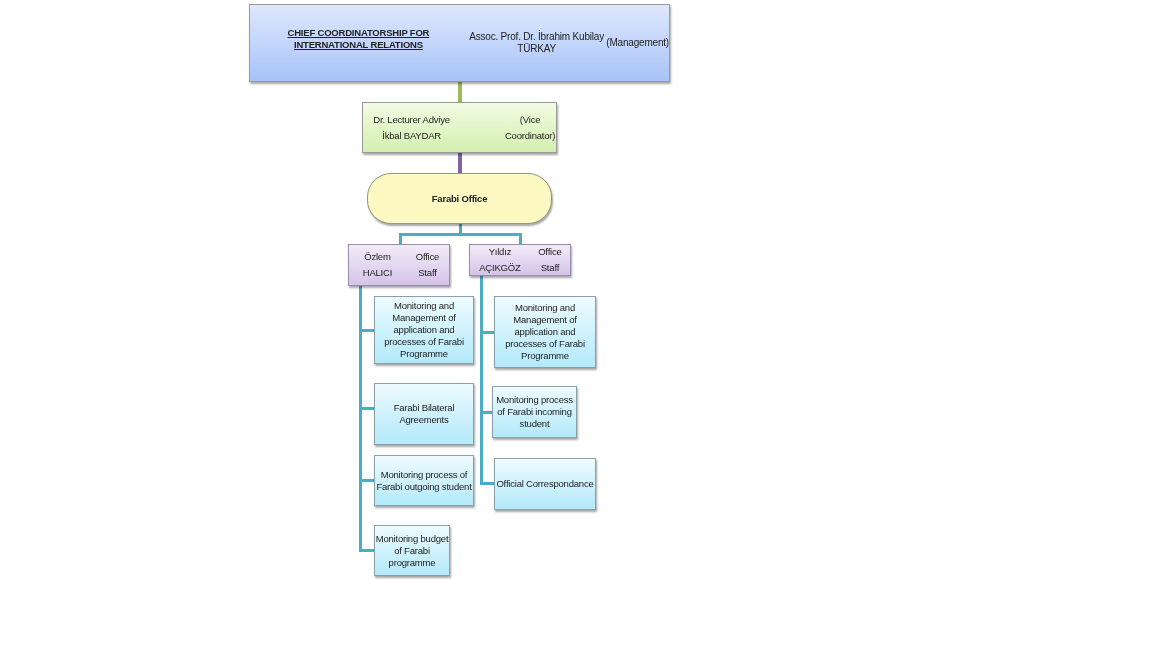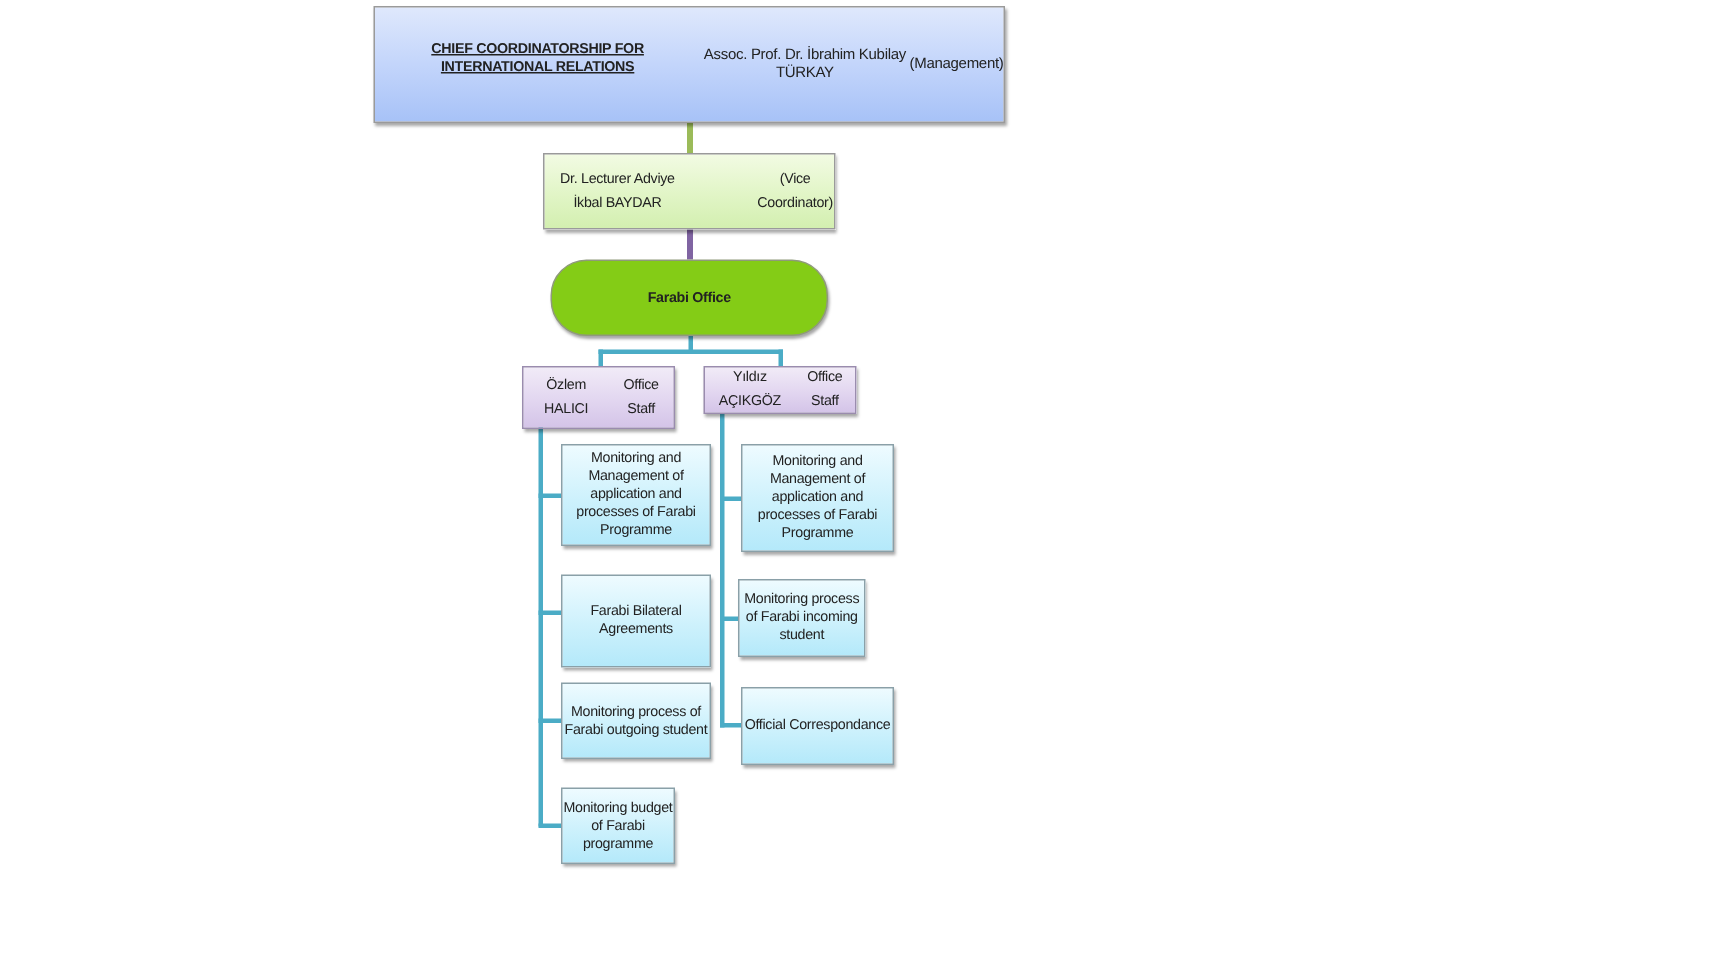--- a/index.html
+++ b/index.html
@@ -12,21 +12,21 @@
       position: absolute; box-sizing: border-box;
       display: flex; flex-direction: row; align-items: center; justify-content: center;
       text-align: center;
       border: 1px solid #9a9a9a;
       box-shadow: 1px 2px 2px rgba(0,0,0,0.35);
       font-size: 9.5px; line-height: 12px;
       letter-spacing: -0.2px;
     }
     .blue { background: linear-gradient(to bottom, #dfe8fc 0%, #c3d5fb 50%, #a7c2f7 100%); }
     .green { background: linear-gradient(to bottom, #f2fbe3 0%, #e1f5c6 55%, #d3efb0 100%); }
-    .olive { background: #84cc16; border-color: #8f9a7a; border-radius: 24px; }
+    .olive { background: #fef9c3; border-color: #8f9a7a; border-radius: 24px; }
     .purple { background: linear-gradient(to bottom, #f1ebf7 0%, #e2d6f0 55%, #d4c4e8 100%); border-color: #9a8cae; }
     .cyan { background: linear-gradient(to bottom, #eefbff 0%, #cdf1fc 55%, #b4e9fa 100%); border-color: #8aa0a8; }
 
     .line { position: absolute; }
     .l-green { background: #9bbb59; }
     .l-purple { background: #8064a2; }
     .l-teal { background: #4bacc6; }
 
     #n-top .title { font-weight: bold; text-decoration: underline; margin-bottom: 9px; font-size: 9.5px; }
     #n-top .sub { font-size: 10px; line-height: 12px; }

